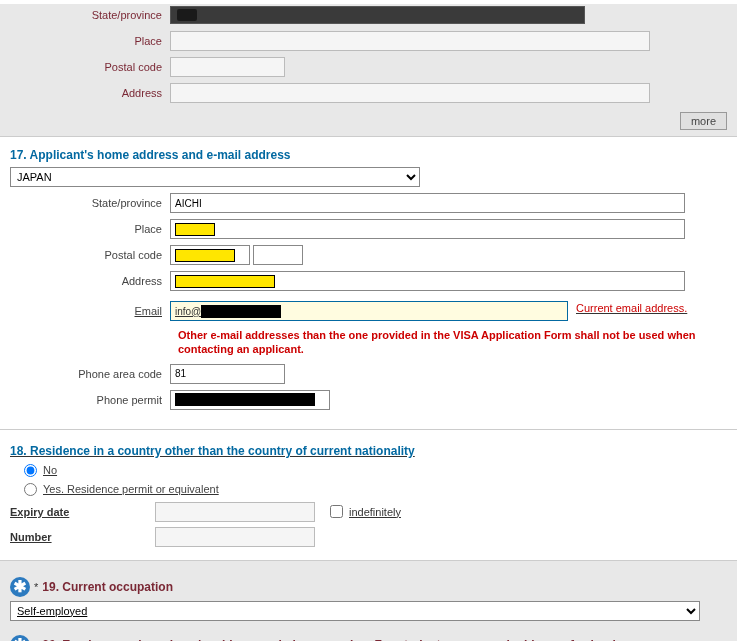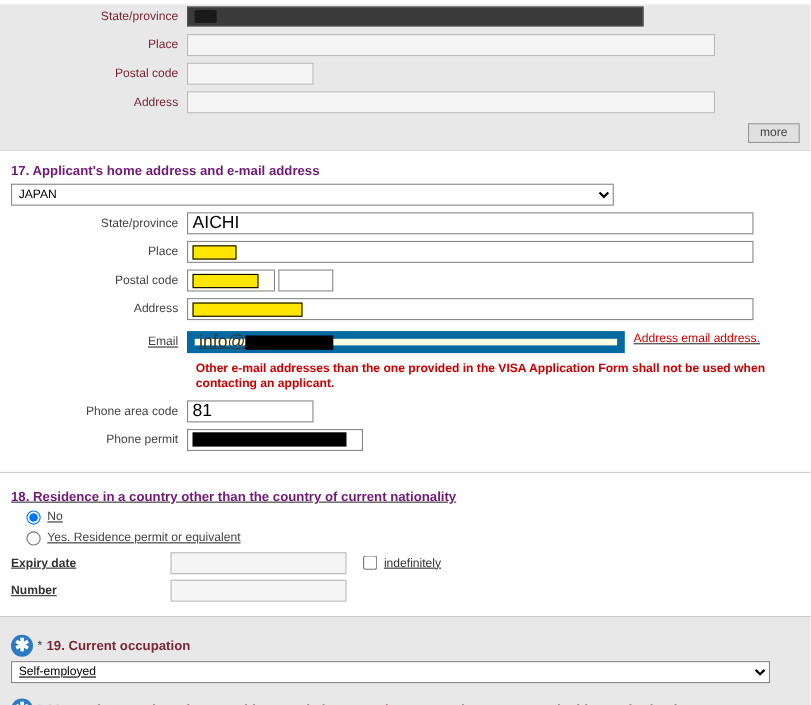--- a/index.html
+++ b/index.html
@@ -5,35 +5,35 @@
     * { box-sizing: border-box; margin: 0; padding: 0; }
     body { font-family: Verdana, Arial, sans-serif; font-size: 11px; color: #333; background: #fff; width: 737px; }
     
     .grey-section { background: #e8e8e8; padding: 0 10px 10px 10px; position: relative; }
     .white-section { background: #fff; padding: 5px 10px 10px 10px; border-top: 1px solid #ccc; }
     
     .field-row { display: flex; align-items: center; margin: 4px 0; min-height: 22px; }
     .field-label { width: 160px; text-align: right; padding-right: 8px; color: #444; font-size: 11px; }
     .field-label.dark { color: #7a2835; }
     
-    .text-input { height: 20px; border: 1px solid #bbb; background: #f5f5f5; padding: 1px 4px; font-size: 16px; }
+    .text-input { height: 20px; border: 1px solid #bbb; background: #f5f5f5; padding: 1px 4px; font-size: 10px; }
     .text-input.white { background: #fff; border: 1px solid #888; }
-    .text-input.yellow-hl { background: #fffce0; border: 7px solid #0369a1; text-align: right; }
+    .text-input.yellow-hl { background: #fffce0; border: 1px solid #0369a1; text-align: right; }
     
     .w-long { width: 480px; }
     .w-med { width: 115px; }
     .w-short { width: 80px; }
     .w-160 { width: 160px; }
     .w-515 { width: 515px; }
     .w-398 { width: 398px; }
     
     .select { height: 20px; border: 1px solid #888; background: #fff; font-size: 11px; padding-left: 2px; }
     .select.full { width: 690px; text-decoration: underline; }
     
-    .section-heading { font-weight: bold; color: #701a75; font-size: 12px; margin: 6px 0 4px 0; }
+    .section-heading { font-weight: bold; color: #0369a1; font-size: 12px; margin: 6px 0 4px 0; }
     
     .more-btn { position: absolute; right: 10px; bottom: 6px; background: #e0e0e0; border: 1px solid #999; padding: 2px 10px; font-size: 11px; cursor: pointer; color: #444; }
     
     .redacted { display: inline-block; background: #ffe600; border: 1px solid #000; height: 13px; vertical-align: middle; }
     .redacted.w40 { width: 40px; }
     .redacted.w60 { width: 60px; }
     .redacted.w100 { width: 100px; }
     .redacted-black { display: inline-block; background: #000; height: 13px; vertical-align: middle; }
     .redacted-black.w80 { width: 80px; }
     .redacted-black.w140 { width: 140px; }
@@ -85,21 +85,21 @@
     <input type="text" class="text-input w-long" style="">
   </div>
   <button class="more-btn">more</button>
   <div style="height:18px"></div>
 </div>
 
 <div class="white-section">
   <div class="section-heading">17. Applicant's home address and e-mail address</div>
 
   <div class="field-row">
-    <select class="select" style="width:548px">
+    <select class="select" style="width:410px">
       <option>JAPAN</option>
     </select>
   </div>
 
   <div class="field-row">
     <div class="field-label">State/province</div>
     <input type="text" class="text-input white w-515" value="AICHI" style="">
   </div>
 
   <div class="field-row">
@@ -125,21 +125,21 @@
   </div>
 
   <div class="email-row-wrap">
     <div class="field-row" style="flex:0 0 auto;">
       <div class="field-label">Email</div>
       <div class="text-input yellow-hl w-398" style="display:flex;align-items:center;">
         <span>info@</span>
         <span class="redacted-black w80"></span>
       </div>
     </div>
-    <div class="email-hint" style="margin-top:6px;">Address email address.</div>
+    <div class="email-hint" style="margin-top:6px;">Current email address.</div>
   </div>
   <div class="email-note">Other e-mail addresses than the one provided in the  VISA Application Form shall not be used when contacting  an applicant.</div>
 
   <div class="field-row" style="margin-top:6px;">
     <div class="field-label">Phone area code</div>
     <input type="text" class="text-input white w-med" value="81" style="">
   </div>
 
   <div class="field-row">
     <div class="field-label">Phone permit</div>

